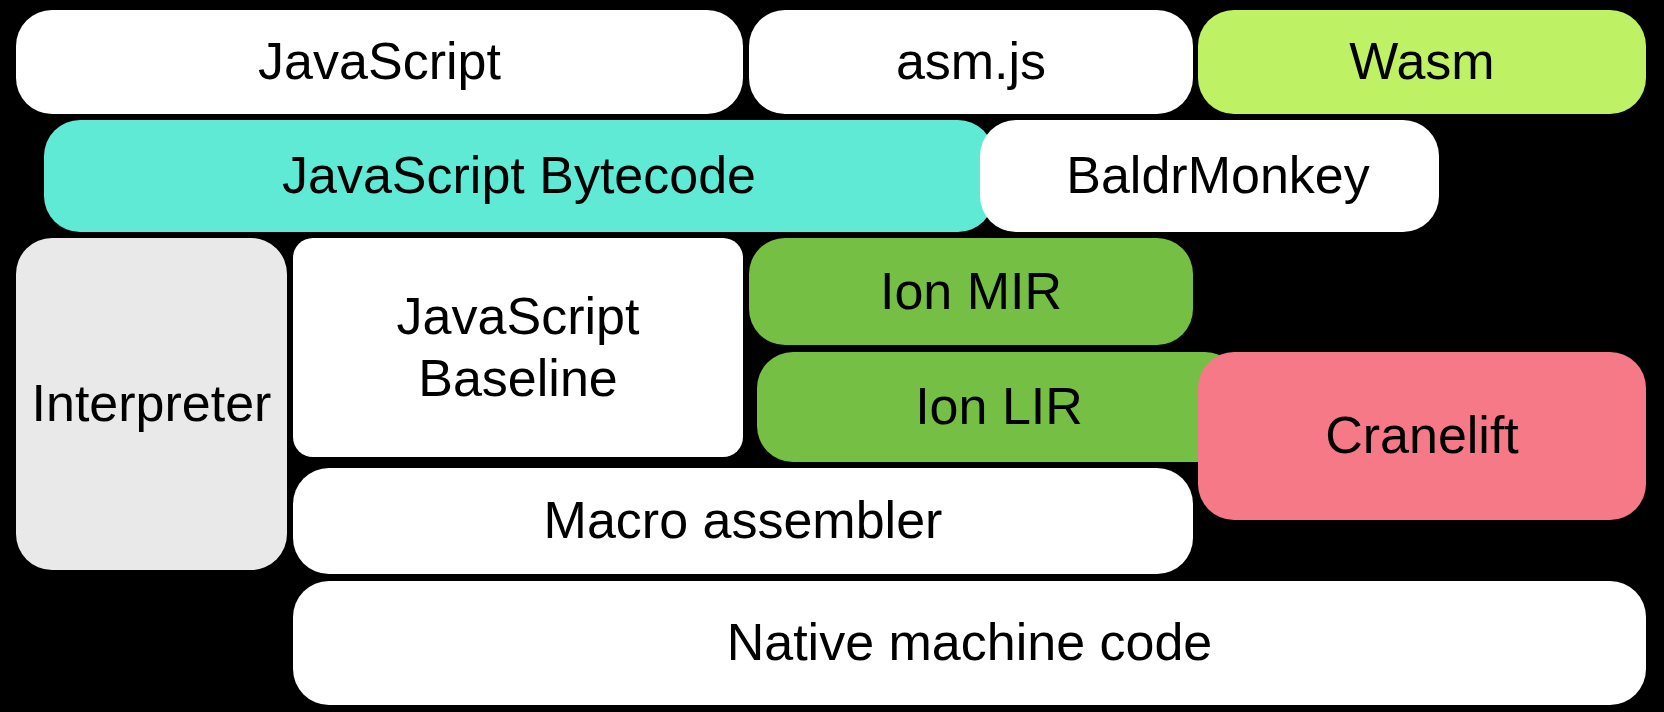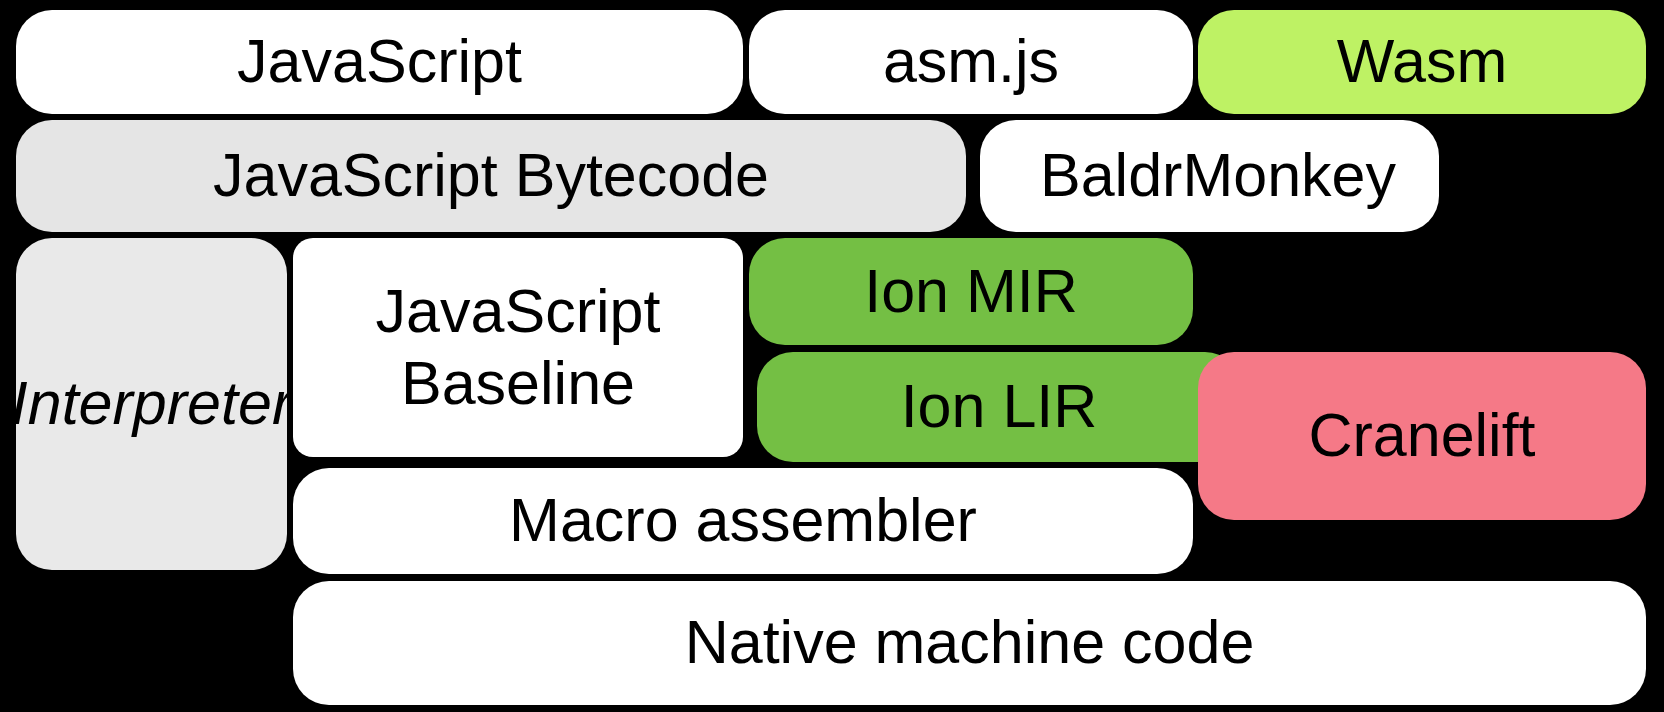--- a/index.html
+++ b/index.html
@@ -16,21 +16,21 @@
     font-family: "Liberation Sans", sans-serif;
   }
   .box {
     position: absolute;
     border-radius: 36px;
     display: flex;
     align-items: center;
     justify-content: center;
     text-align: center;
     color: #000000;
-    font-size: 61px;
+    font-size: 52px;
     line-height: 1.18;
     background: #ffffff;
   }
   .box span {
     display: inline-block;
   }
   
   .b-javascript          { left: 16px;   top: 10px;  width: 727px;  height: 104px; }
   .b-asmjs               { left: 749px;  top: 10px;  width: 444px;  height: 104px; }
   .b-wasm                { left: 1198px; top: 10px;  width: 448px;  height: 104px; }
@@ -55,29 +55,29 @@
   </div>
 
   <div class="box b-asmjs" style="background: rgb(255, 255, 255);">
     <span>asm.js</span>
   </div>
 
   <div class="box b-wasm" style="background: #bef264;">
     <span>Wasm</span>
   </div>
 
-  <div class="box b-js-bytecode" style="background: #e5e5e5;">
+  <div class="box b-js-bytecode" style="background: #5eead4; margin-left: 28px;">
     <span>JavaScript Bytecode</span>
   </div>
 
   <div class="box b-baldrmonkey" style="background: rgb(255, 255, 255);">
     <span>BaldrMonkey</span>
   </div>
 
-  <div class="box b-interpreter" style="background: rgb(233, 233, 233); font-style: italic;">
+  <div class="box b-interpreter" style="background: rgb(233, 233, 233);">
     <span>Interpreter</span>
   </div>
 
   <div class="box b-js-baseline" style="background: rgb(255, 255, 255);">
     <span>JavaScript Baseline</span>
   </div>
 
   <div class="box b-ion-mir" style="background: rgb(116, 191, 68);">
     <span>Ion MIR</span>
   </div>

